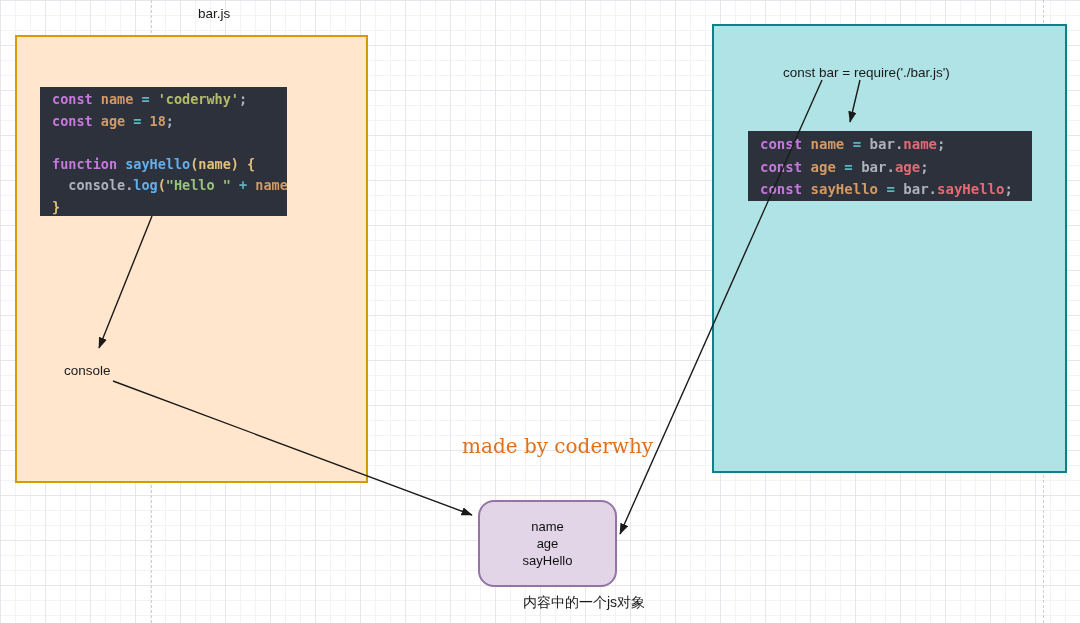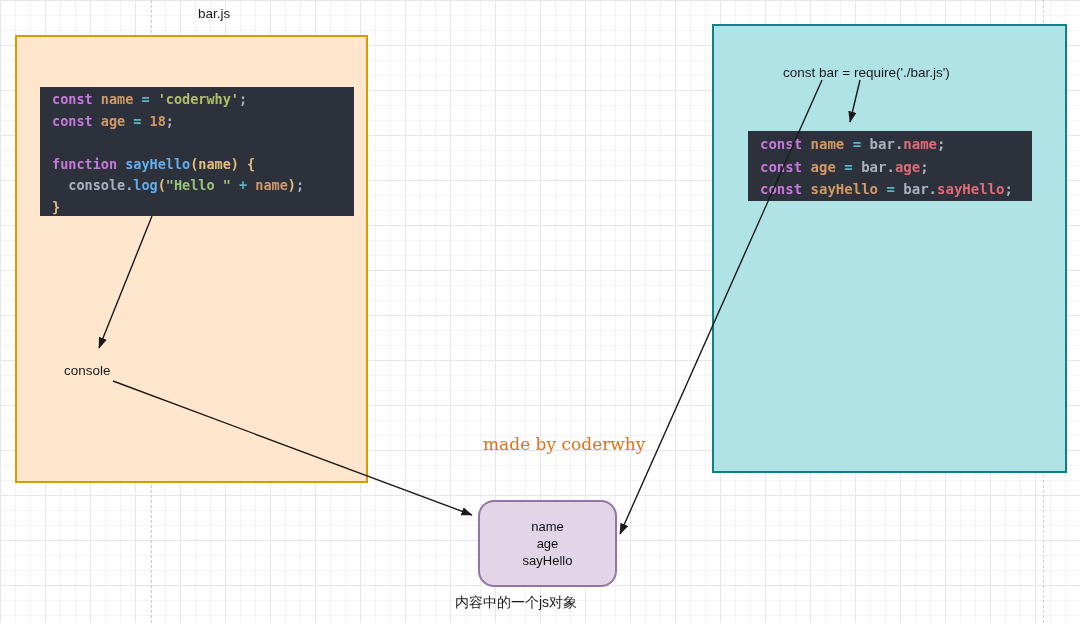--- a/index.html
+++ b/index.html
@@ -26,39 +26,39 @@
   .import-box{
     position:absolute;left:712px;top:24px;width:355px;height:449px;
     background:var(--import-box-fill);border:2px solid var(--import-box-stroke);
     box-sizing:border-box;
   }
   .code-block{
     position:absolute;background:var(--code-bg);box-sizing:border-box;
     font-family:"DejaVu Sans Mono", monospace;font-weight:bold;
     white-space:pre;overflow:hidden;
   }
-  .code-barjs{left:40px;top:87px;width:314px;height:129px;font-size:13.5px;line-height:21.5px;padding:2px 0 0 12px;}
+  .code-barjs{left:40px;top:87px;width:247px;height:129px;font-size:13.5px;line-height:21.5px;padding:2px 0 0 12px;}
   .code-mainjs{left:748px;top:131px;width:284px;height:70px;font-size:14px;line-height:22.5px;padding:2px 0 0 12px;}
 
   .txt-label{position:absolute;color:#1a1a1a;font-size:13.5px;}
   .lbl-title{left:158px;top:6px;margin-left:40px;}
   .lbl-require{left:783px;top:65px;}
   .lbl-exports{left:64px;top:363px;}
   .watermark{
     position:absolute;left:462px;top:434px;
-    font-family:"DejaVu Serif", serif;font-size:17px;color:var(--watermark-color);margin-left:21px;
+    font-family:"DejaVu Serif", serif;font-size:20px;color:var(--watermark-color);
   }
   .object-box{
     position:absolute;left:478px;top:500px;width:139px;height:87px;border-radius:16px;
     background:var(--object-box-fill);border:2px solid var(--object-box-stroke);
     box-sizing:border-box;display:flex;flex-direction:column;align-items:center;justify-content:center;
     font-size:13px;color:#111;line-height:17px;
   }
   .object-caption{
-    position:absolute;left:455px;top:594px;width:190px;text-align:left;
+    position:absolute;left:455px;top:594px;width:190px;text-align:right;
     font-size:14px;color:#1a1a1a;
   }
   .arrow-layer{position:absolute;left:0;top:0;width:1080px;height:623px;pointer-events:none;}
 </style>
 </head>
 <body>
 
 <div class="canvas">
 
   <div class="page-divider divider-left"></div>

